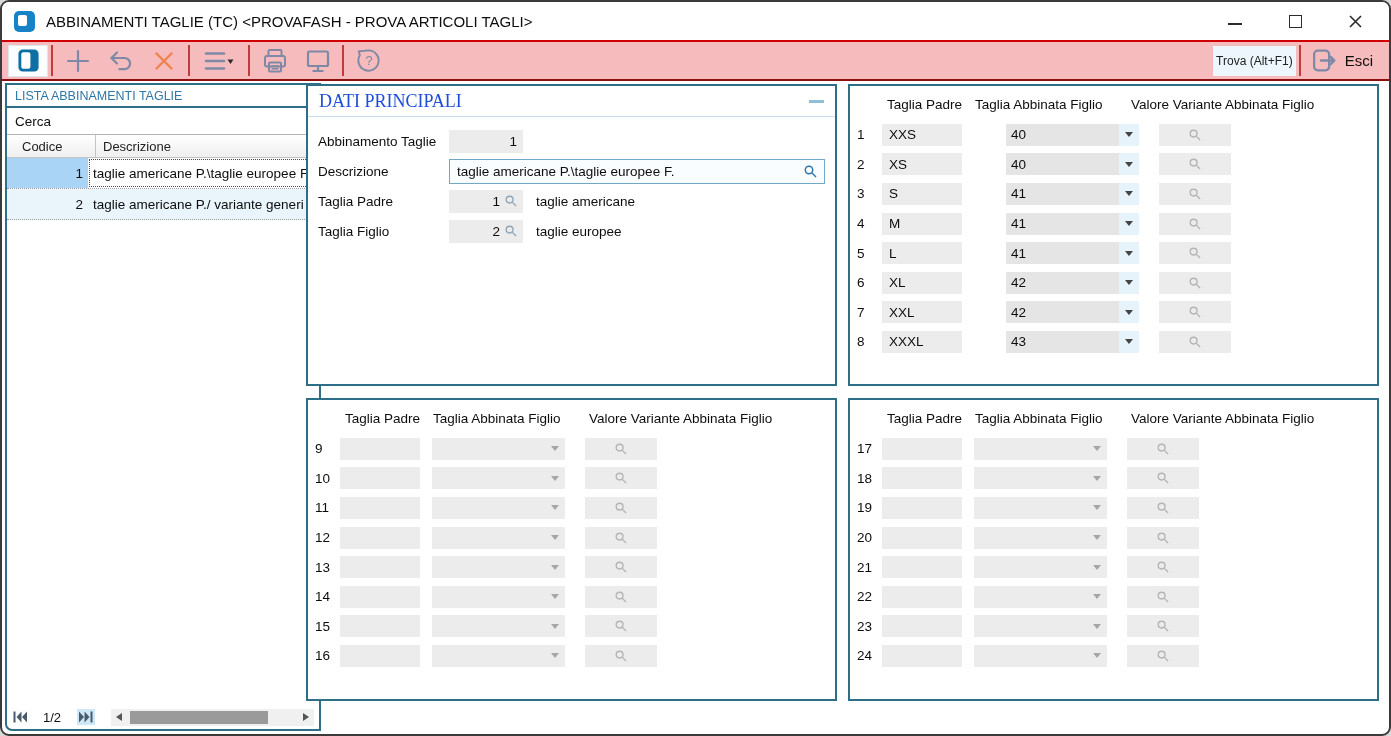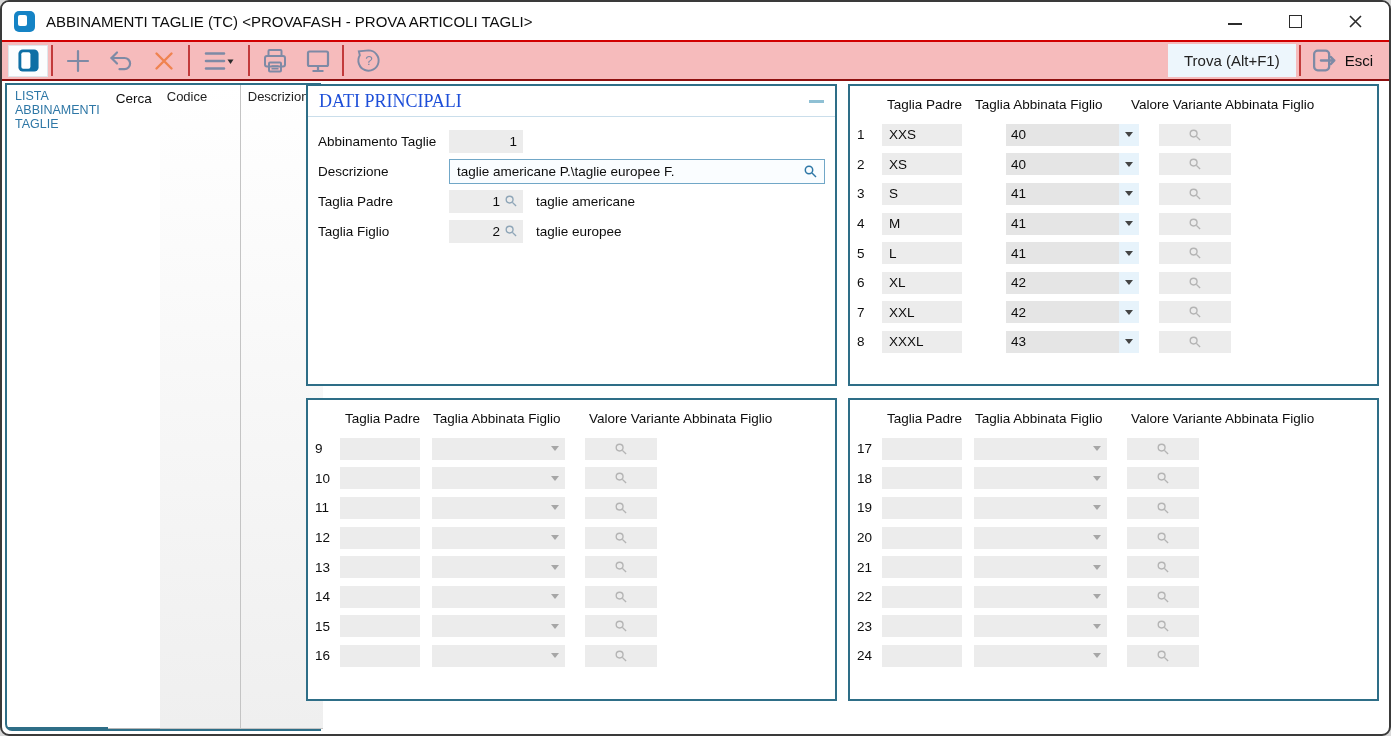--- a/index.html
+++ b/index.html
@@ -16,29 +16,29 @@
   .wc { display:flex; align-items:center; justify-content:center; width:16px; height:16px; cursor:default; }
   .wc-min { width:14px; height:2px; background:#2b2b2b; align-self:center; margin-top:6px; }
   .wc-max { width:13px; height:13px; border:1.6px solid #2b2b2b; }
 
   
   .toolbar { height:41px; background:#f6bbbc; border-top:2px solid #d10000; border-bottom:2px solid #8f0f0f;
              display:flex; align-items:center; padding:0 6px; }
   .tb-btn { width:43px; height:33px; display:flex; align-items:center; justify-content:center; flex:none; cursor:default; }
   .tb-btn.active { background:#fbfdfe; border:1px solid #dfe7ec; width:40px; height:32px; }
   .tb-sep { width:2px; height:31px; background:#c23b3b; margin:0 3px; flex:none; }
-  .trova-btn { margin-left:auto; background:#edf6fc; padding:8px 16px; font-size:15px; color:#222; flex:none; }
+  .trova-btn { margin-left:auto; background:#edf6fc; padding:8px 3px; font-size:12px; color:#222; flex:none; }
   .esci-btn { display:flex; align-items:center; gap:7px; padding:0 10px 0 7px; font-size:15px; color:#0d0d0d; flex:none; }
 
   
   .sidebar { position:absolute; left:3px; top:81px; width:316px; bottom:3px; background:#fff;
-             border:2px solid #2e6e87; border-bottom-left-radius:7px; display:flex; flex-direction:row; }
+             border:2px solid #2e6e87; border-bottom-left-radius:7px; display:flex; flex-direction:column; }
   .sb-title { padding:4px 8px 3px; font-size:12.5px; color:#2e77a6; border-bottom:2px solid #2e6e87; }
   .sb-search { padding:6px 8px 5px; font-size:13.5px; color:#0d0d0d; border-bottom:1px solid #b5b5b5; }
-  .sb-thead { display:flex; background:linear-gradient(#ffffff,#efefef); border-bottom:1px solid #c4c4c4; font-size:13px; color:#222; }
+  .sb-thead { display:flex; background:linear-gradient(#ffffff,#efefef); border-bottom:1px solid #c4c4c4; font-size:13px; color:#222;padding-left:8px; }
   .sb-th { padding:4px 7px 3px; }
   .sb-th.codice { width:81px; border-right:1px solid #c4c4c4; }
   .sb-rows { flex:1; overflow:hidden; }
   .sb-row { display:flex; height:31px; border-bottom:1px dotted #9c9c9c; font-size:13.5px; color:#0d0d0d; }
   .sb-row .cell-codice { width:81px; display:flex; align-items:center; justify-content:flex-end; padding-right:5px; flex:none; }
   .sb-row .cell-desc { flex:1; display:flex; align-items:center; padding:0 5px; white-space:nowrap; overflow:hidden; }
   .sb-row.selected .cell-codice { background:#a9d4f5; }
   .sb-row.selected .cell-desc { outline:1px dotted #4a4a4a; outline-offset:-2px; }
   .sb-row.alt { background:#e9f4fb; }
   .sb-bottom { height:24px; display:flex; align-items:center; padding:2px 3px 2px 6px; gap:16px; }

